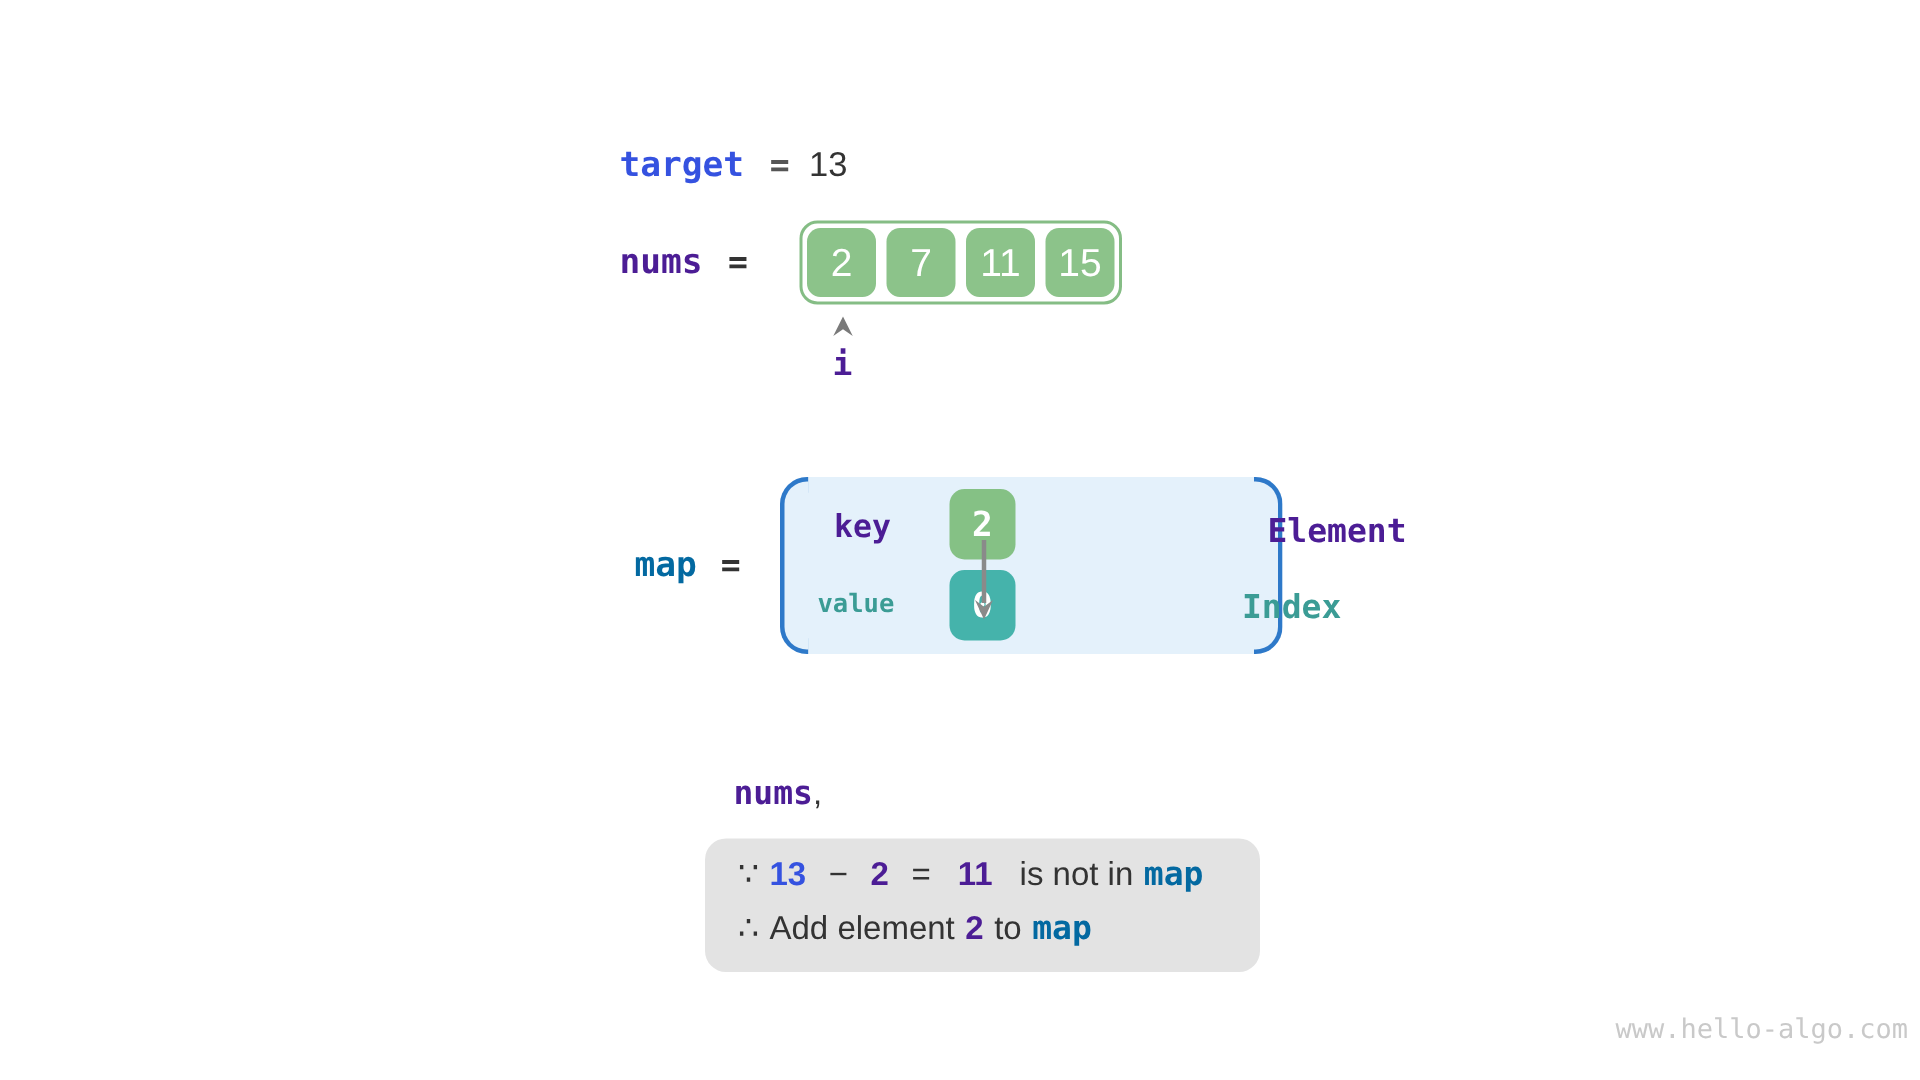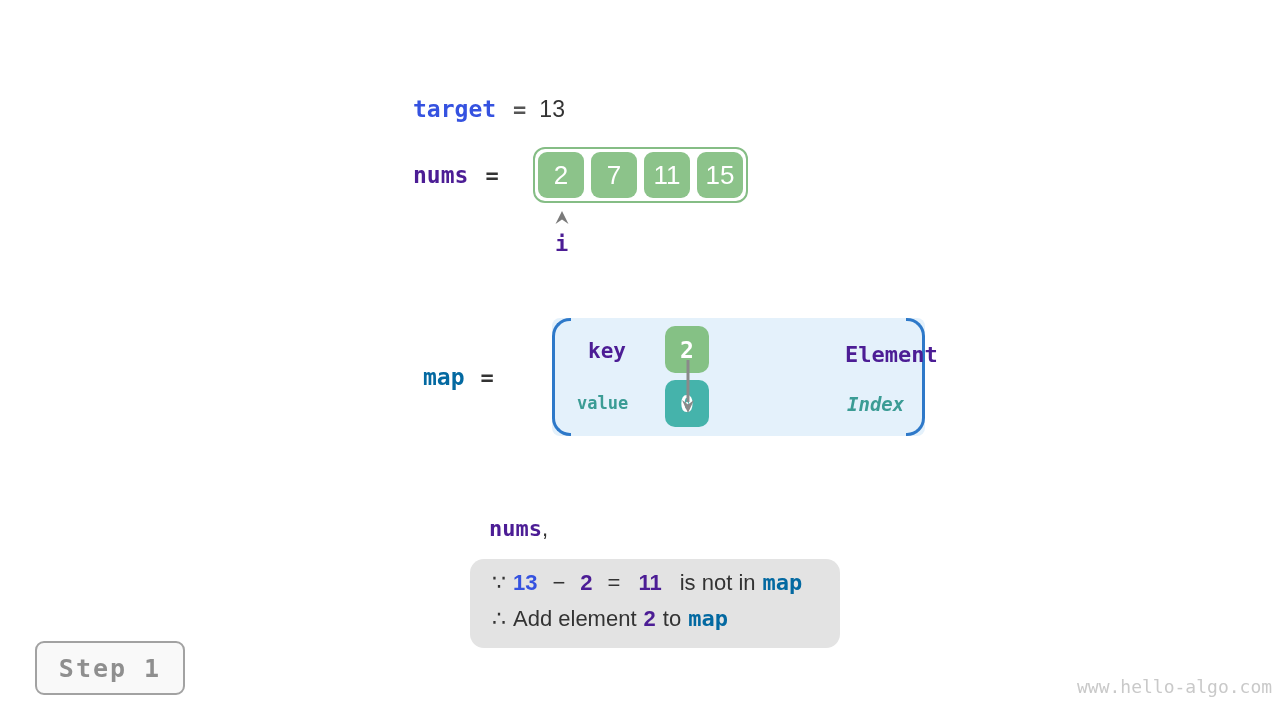--- a/index.html
+++ b/index.html
@@ -36,37 +36,37 @@
     width:46px;height:46px;border-radius:9px;background:#8cc38a;
     display:flex;align-items:center;justify-content:center;
     color:#ffffff;font-size:26px;font-family:"Liberation Sans",sans-serif;font-weight:500;
   }
 
   
   .caret{left:554px;top:210px;}
   .i-label{left:555px;top:231px;font-size:22px;}
 
   
-  .map-box{left:520px;top:318px;width:373px;height:118px;background:#e4f1fb;border-radius:8px;margin-left:32px;}
+  .map-box{left:520px;top:318px;width:335px;height:118px;background:#e4f1fb;border-radius:18px;}
   .bracket{position:absolute;top:0;bottom:0;width:16px;border:3px solid #2e79c9;}
   .bracket.left{left:0;border-right:none;border-radius:18px 0 0 18px;}
   .bracket.right{right:0;border-left:none;border-radius:0 18px 18px 0;}
   .key-label{left:36px;top:21px;font-size:21px;}
   .value-label{left:25px;top:75px;font-size:17px;}
   .kv-box{
     position:absolute;width:44px;height:47px;border-radius:10px;
     display:flex;align-items:center;justify-content:center;
     color:#ffffff;font-size:23px;
   }
   .key-box{left:113px;top:8px;background:#85c185;}
   .value-box{left:113px;top:62px;background:#45b3ab;}
   .kv-arrow{position:absolute;left:127px;top:42px;}
 
   .element-label{left:845px;top:342px;font-size:22px;}
-  .index-label{left:847px;top:393px;font-size:19px;font-style:italic;}
+  .index-label{left:828px;top:393px;font-size:22px;}
 
   
   .caption{left:489px;top:516px;display:flex;align-items:baseline;font-size:22px;}
   .caption .mono{font-size:22px;}
 
   
   .note-box{left:470px;top:559px;width:370px;height:89px;background:#e3e3e3;border-radius:14px;}
   .note-line{position:absolute;left:22px;display:flex;align-items:baseline;font-size:22px;white-space:pre;}
   .note-line1{top:11px;}
   .note-line2{top:47px;}
@@ -153,17 +153,16 @@
     </div>
     <div class="note-line note-line2">
       <span class="tok sans c-dark m7">∴</span>
       <span class="tok sans c-dark m7">Add element</span>
       <span class="tok sans bold c-green m7">2</span>
       <span class="tok sans c-dark m7">to</span>
       <span class="tok mono c-skyblue">map</span>
     </div>
   </div>
 
-  <div class="abs step-badge mono">Step 1</div>
 
   <div class="abs watermark">www.hello-algo.com</div>
 
 </div>
 
 </body></html>

